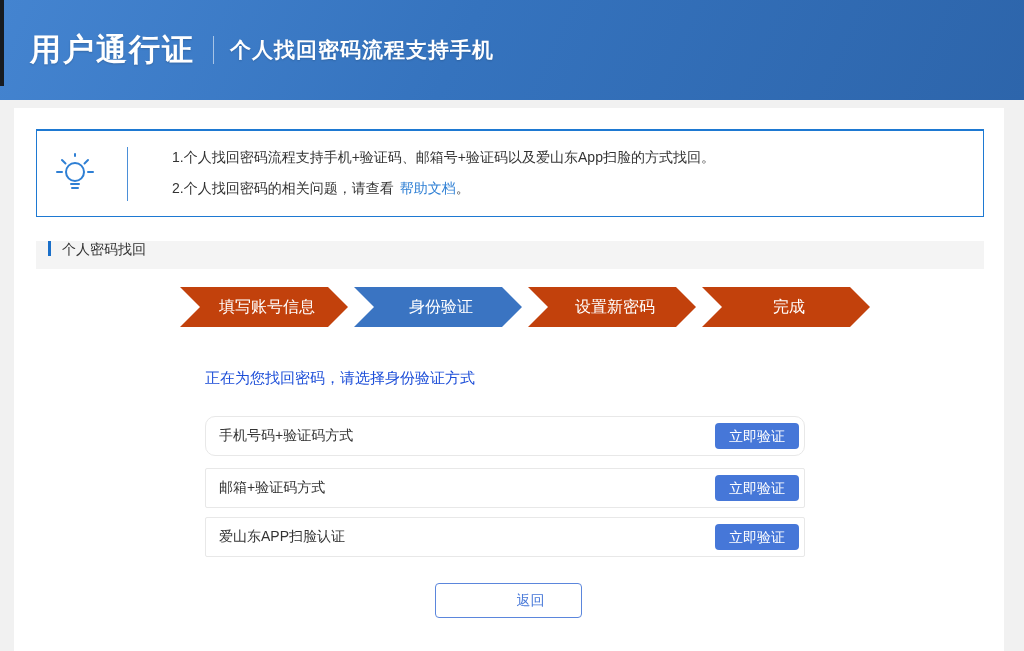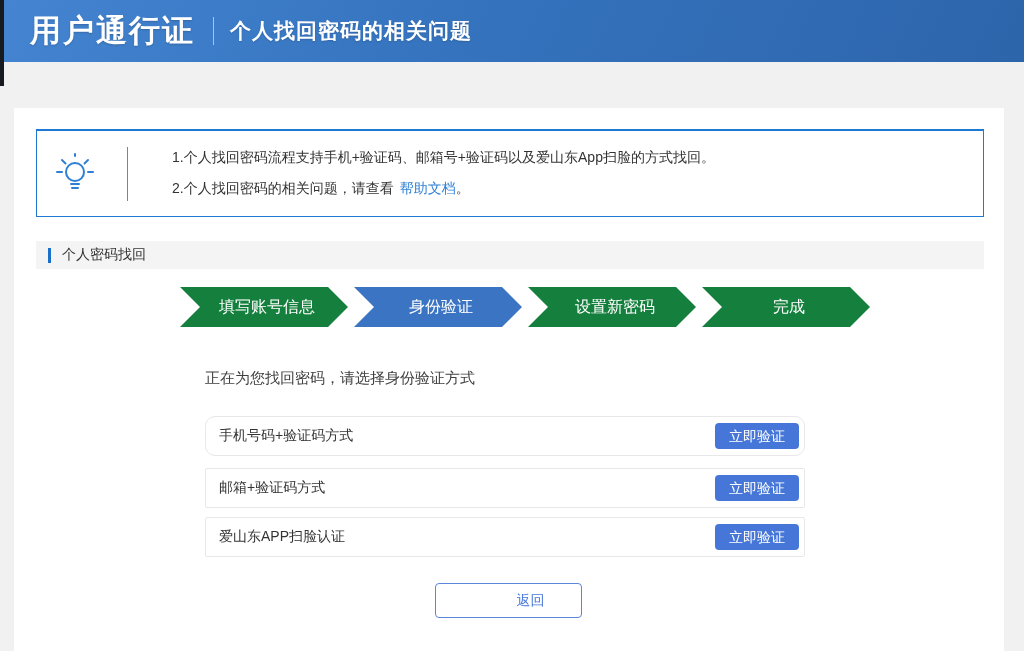--- a/index.html
+++ b/index.html
@@ -7,21 +7,21 @@
   body {
     position:relative;
     background:#f1f1f1;
     font-family:"Liberation Sans", sans-serif;
     color:#333;
     overflow:hidden;
   }
 
   
   .header {
-    position:absolute; left:0; top:0; width:1024px; height:62px;
+    position:absolute; left:0; top:0; width:1024px; height:100px;
     background:linear-gradient(115deg, #4484d0 0%, #3573be 45%, #2d65ab 100%);
   }
   .header-edge {
     position:absolute; left:0; top:0; width:4px; height:86px;
     background:#171b20;
   }
   .header-inner {
     height:100%; display:flex; align-items:center; padding-left:30px;
   }
   .brand {
@@ -60,46 +60,46 @@
     padding-left:30px; font-size:14px; color:#333;
   }
   .notice-line1 { margin-bottom:13px; }
   .notice-link {
     color:#2e7fd4; text-decoration:none; margin-left:6px; cursor:pointer;margin-top:48px;
   }
 
   
   .section-strip {
     position:absolute; left:36px; top:241px; width:948px; height:28px;
-    background:#f4f4f4; display:flex; align-items:center;
+    background:#f4f4f4; display:flex; align-items:flex-start;
   }
   .section-accent {
     width:3px; height:15px; background:#1a6fc9; margin-left:12px;
   }
   .section-title {
     margin-left:11px; font-size:14px; color:#333;
   }
 
   
   .steps {
     position:absolute; left:180px; top:287px;
     display:flex; gap:6px;
   }
   .step {
     width:168px; height:40px; line-height:40px; text-align:center;
-    color:#fff; font-size:16px; background:#15803d;
+    color:#fff; font-size:16px; background:#c2410c;
     clip-path:polygon(0 0, calc(100% - 20px) 0, 100% 50%, calc(100% - 20px) 100%, 0 100%, 20px 50%);
     padding-left:6px;
   }
   .step.active { background:#3a74c2; }
 
   
   .instruction {
     position:absolute; left:205px; top:369px;
-    font-size:15px; color:#404040;text-align:center;
+    font-size:15px; color:#1d4ed8;text-align:center;
   }
 
   
   .option-row {
     position:absolute; left:205px; width:600px; height:40px;
     background:#fff; border:1px solid #e8e8e8; border-radius:2px;
     display:flex; align-items:center; justify-content:space-between;
     padding:0 5px 0 13px;
   }
   .option-row.r1 { top:416px;border-radius:10px; }
@@ -123,21 +123,21 @@
   }
 </style>
 </head>
 <body>
 
 <div class="header">
   <div class="header-edge"></div>
   <div class="header-inner">
     <span class="brand">用户通行证</span>
     <span class="header-divider"></span>
-    <span class="portal">个人找回密码的相关问题</span>
+    <span class="portal">个人找回密码流程支持手机</span>
   </div>
 </div>
 
 <div class="card"></div>
 
 <div class="notice-box">
   <div class="notice-icon-cell">
     <svg width="46" height="46" viewBox="0 0 46 46">
       <g fill="none" stroke="#2e7fd4" stroke-width="2" stroke-linecap="round">
         <circle cx="23" cy="21" r="9"></circle>

